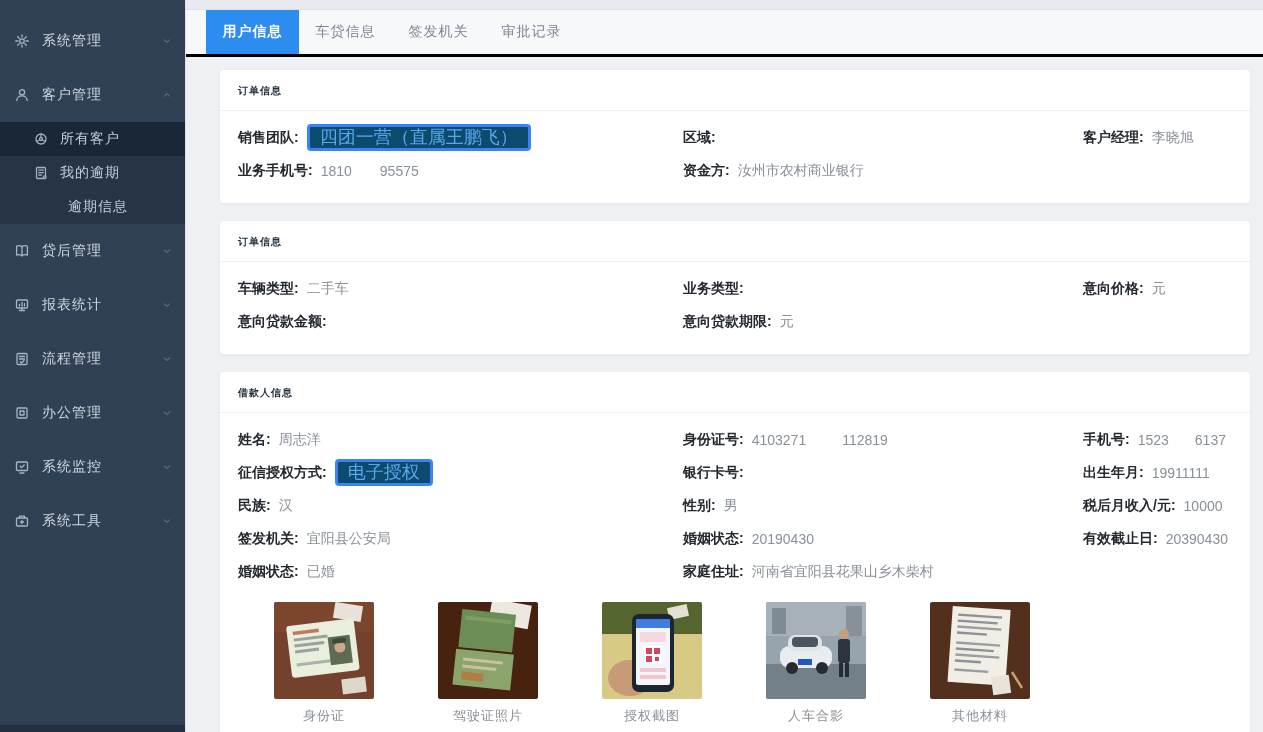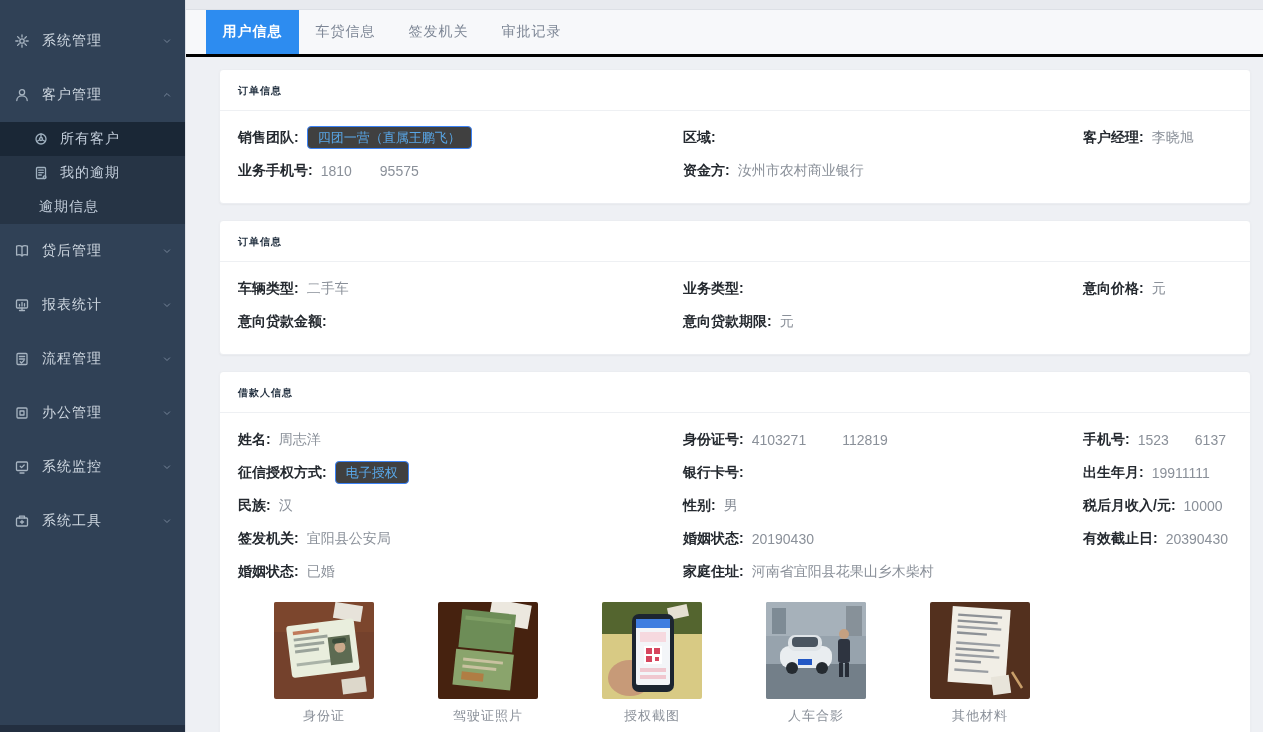--- a/index.html
+++ b/index.html
@@ -15,41 +15,41 @@
   .sidebar { width:185px; flex:0 0 185px; background:#304156; color:#c8d2dc; padding-top:14px; position:relative; }
   .side-item { height:54px; display:flex; align-items:center; padding:0 12px 0 14px; cursor:pointer; }
   .side-item .micon { width:16px; height:16px; margin-right:12px; color:#a7b4c1; flex:0 0 16px; }
   .side-item .mlbl { flex:1; font-size:14px; letter-spacing:1px; color:#cdd6df; }
   .side-item .chev { width:12px; height:12px; color:#76869a; }
   .submenu { background:#263445; }
   .sub-item { height:34px; display:flex; align-items:center; padding-left:33px; cursor:pointer; }
   .sub-item .micon { width:16px; height:16px; margin-right:11px; color:#9fb0bf; flex:0 0 16px; }
   .sub-item .mlbl { font-size:14px; color:#c3cedb; letter-spacing:1px; }
   .sub-item.active { background:#1a2736; }
-  .sub-item.plain { padding-left:39px; }
+  .sub-item.plain { padding-left:68px; }
   .sidebar-bottom-band { position:absolute; bottom:0; left:0; right:0; height:7px; background:#232f40; }
   svg.ic { display:block; width:100%; height:100%; fill:none; stroke:currentColor; stroke-width:1.3; stroke-linecap:round; stroke-linejoin:round; }
 
   
   .main { flex:1; min-width:0; display:flex; flex-direction:column; border-left:1px solid #dcdfe5; }
   .top-strip { height:10px; background:#e8eaef; border-bottom:1px solid #dde0e6; }
   .tabbar { height:47px; background:#f7f8fa; border-bottom:3px solid #000000; display:flex; padding-left:20px; }
   .tab { min-width:93px; padding:0 14px; display:flex; align-items:center; justify-content:center; color:#7d8695; font-size:14px; cursor:pointer; letter-spacing:1px; }
   .tab.active { background:#2d8cf0; color:#fff; font-weight:bold; }
 
   .content { flex:1; overflow:hidden; padding:12px 12px 0 33px; }
   .card { background:#fff; border:1px solid #ebedf1; border-radius:4px; box-shadow:0 1px 2px rgba(0,0,0,.04); margin-bottom:16px; }
   .card-title { font-size:10px; font-weight:bold; color:#1f2d3d; padding:14px 18px 12px; letter-spacing:1px; }
   .card-divider { height:1px; background:#eef0f3; }
   .card-body { padding:10px 18px 16px; }
   .frow { display:grid; grid-template-columns:445px 400px 1fr; align-items:center; min-height:33px; }
   .field { display:flex; align-items:center; white-space:nowrap; font-size:14px; }
   .flabel { font-weight:bold; color:#24292f; margin-right:8px; }
   .fvalue { color:#8a9099; }
-  .tag { background:#404040; color:#58a7e8; border:1px solid #3b82f6; border-radius:4px; padding:2px 10px; font-size:13px; line-height:17px; }
+  .tag { background:#0c4a6e; color:#58a7e8; border:3px solid #3b82f6; border-radius:4px; padding:2px 10px; font-size:18px; line-height:17px; }
   .redact { display:inline-block; background:#fff; height:15px; vertical-align:-2px; }
   .rw-a { width:28px; } .rw-b { width:36px; } .rw-c { width:26px; }
 
   .photos { display:flex; margin-top:14px; padding-left:36px; }
   .photo-wrap { width:100px; margin-right:64px; text-align:center; cursor:pointer; }
   .photo { display:block; width:100px; height:97px; border-radius:2px; }
   .caption { margin-top:8px; font-size:13px; color:#8a9099; letter-spacing:1px; }
 </style>
 </head>
 <body>

